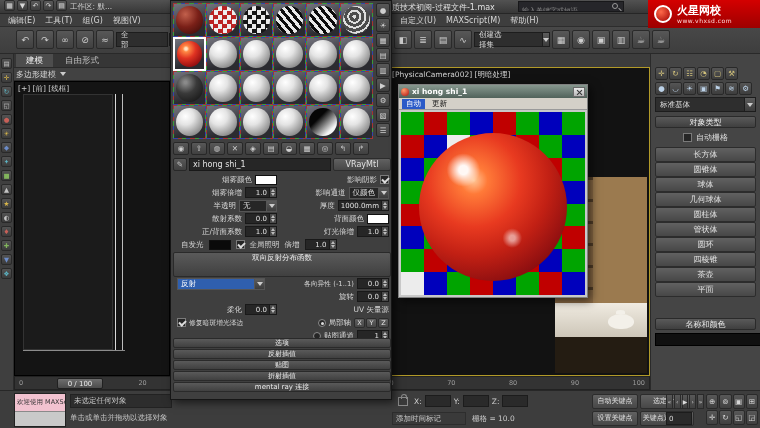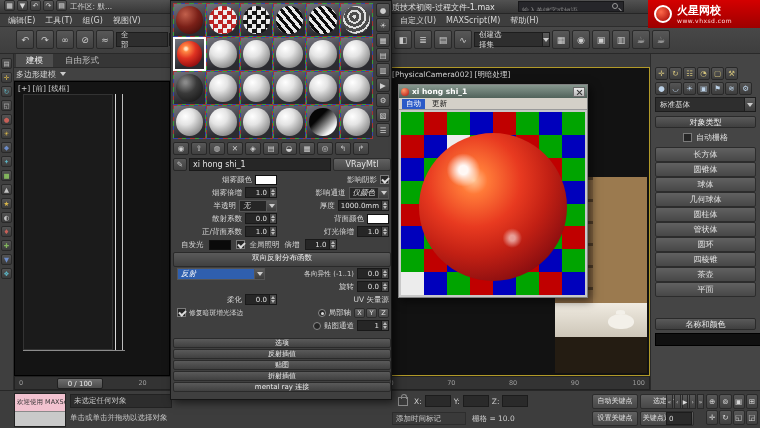--- a/index.html
+++ b/index.html
@@ -138,25 +138,25 @@
 .sval{min-width:24px;height:11px;line-height:10px;background:#262626;border:1px solid #191919;border-right:none;color:#e0e0e0;font-size:7px;text-align:right;padding:0 2px;}
 .sarr{width:8px;height:11px;background:#4a4a4a;border:1px solid #191919;display:flex;flex-direction:column;align-items:center;justify-content:space-evenly;}
 .sarr i{display:block;width:0;height:0;border-left:2.5px solid transparent;border-right:2.5px solid transparent;}
 .sarr .au{border-bottom:3px solid #bbb;}
 .sarr .ad{border-top:3px solid #bbb;}
 .cb{width:9px;height:9px;background:#262626;border:1px solid #7a7a7a;display:inline-block;position:relative;flex:0 0 auto;}
 .cb.on::before{content:"";position:absolute;left:1px;top:1px;width:5px;height:3px;border-left:2px solid #ddd;border-bottom:2px solid #ddd;transform:rotate(-45deg);}
 .rb{width:8px;height:8px;border:1px solid #8a8a8a;border-radius:50%;background:#262626;display:inline-block;position:relative;flex:0 0 auto;}
 .rb.on::before{content:"";position:absolute;left:2px;top:2px;width:3px;height:3px;border-radius:50%;background:#ddd;}
 .combo{display:inline-flex;align-items:center;height:12px;background:#262626;border:1px solid #555;color:#e0e0e0;font-size:7.5px;}
-.combo .cval{padding:0 3px;min-width:26px;font-style:italic;}
+.combo .cval{padding:0 3px;min-width:26px;}
 .combo.hl .cval{background:#2f5fae;color:#fff;}
 .combo .cbtn{width:10px;align-self:stretch;background:linear-gradient(#5c5c5c,#3c3c3c);display:flex;align-items:center;justify-content:center;border-left:1px solid #555;}
 .axbtn{width:11px;height:10px;line-height:9px;font-size:6.5px;}
-.me-roll{margin:1px 0 0;height:15px;line-height:10px;background:linear-gradient(#5a5a5a,#404040);border:1px solid #2a2a2a;border-radius:2px;color:#ececec;text-align:center;font-size:7.5px;}
+.me-roll{margin:1px 0 0;height:25px;line-height:10px;background:linear-gradient(#5a5a5a,#404040);border:1px solid #2a2a2a;border-radius:2px;color:#ececec;text-align:center;font-size:7.5px;}
 .me-rollouts{position:absolute;left:2px;top:336px;width:218px;}
 .me-rollouts .me-roll{height:10px;line-height:9px;margin-top:1px;font-size:7px;}
 
 
 .pv{position:absolute;left:398px;top:84px;width:190px;height:214px;background:#c8c8c8;border:1px solid #808080;box-shadow:3px 3px 9px rgba(0,0,0,.6);z-index:25;}
 .pv-title{height:13px;background:linear-gradient(#87988f,#50625a);display:flex;align-items:center;gap:3px;padding:0 2px;}
 .pv-ico{width:8px;height:8px;border-radius:50%;background:radial-gradient(circle at 35% 30%,#ff9a6a,#b01010);flex:0 0 auto;}
 .pv-ttl{flex:1;color:#fff;font-size:7.5px;font-weight:bold;white-space:nowrap;overflow:hidden;}
 .pv-x{width:12px;height:10px;background:linear-gradient(#ececec,#b4b4b4);border:1px solid #6a6a6a;position:relative;flex:0 0 auto;}
 .pv-x::before,.pv-x::after{content:"";position:absolute;left:2px;top:4px;width:7px;height:1px;background:#333;}

